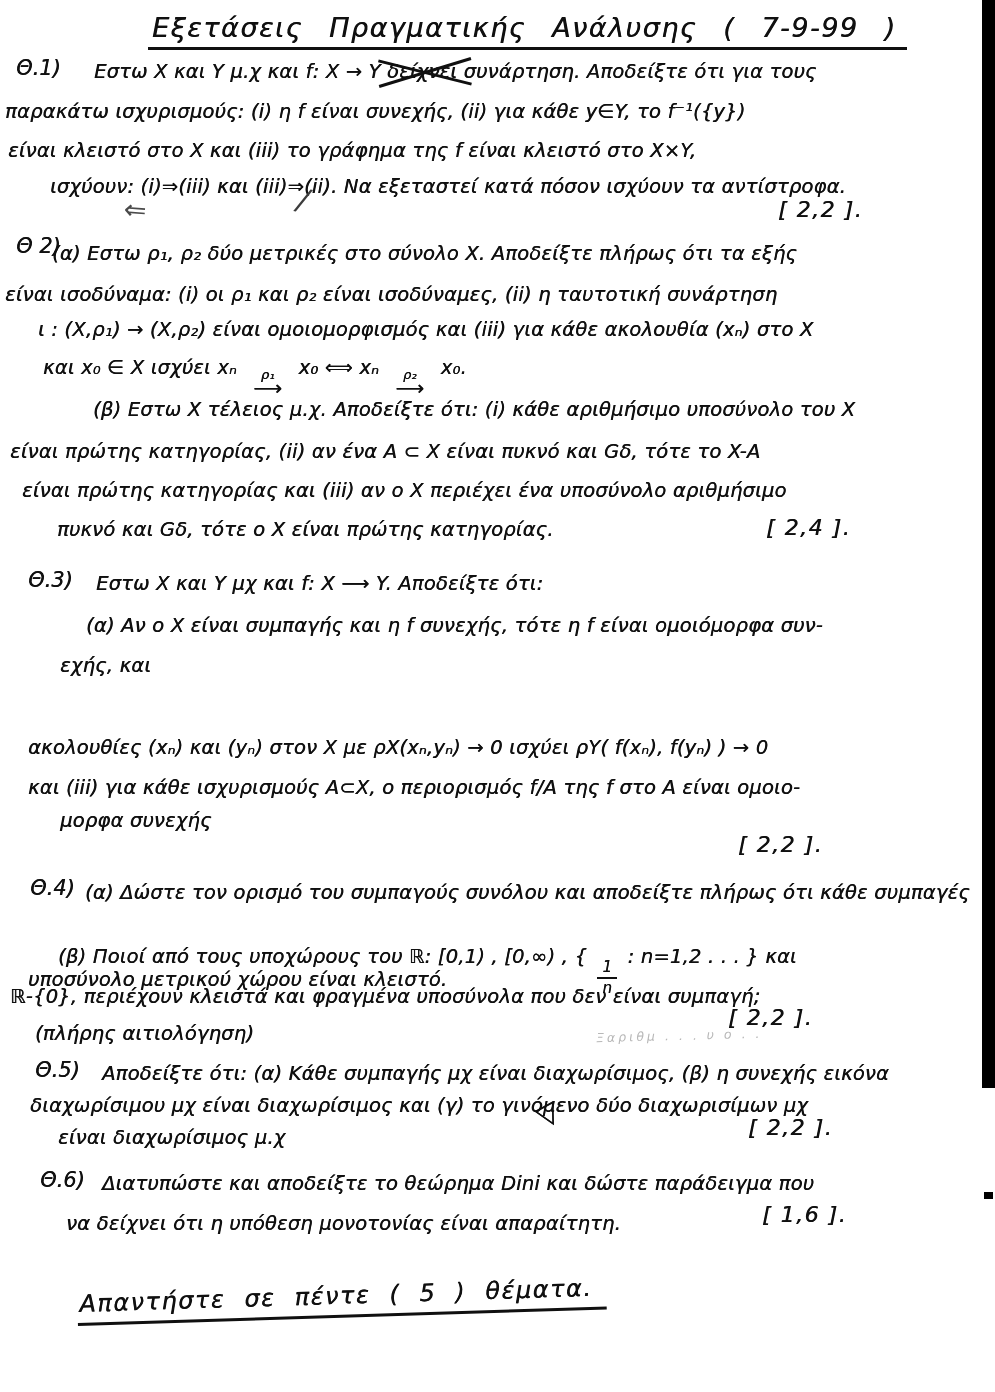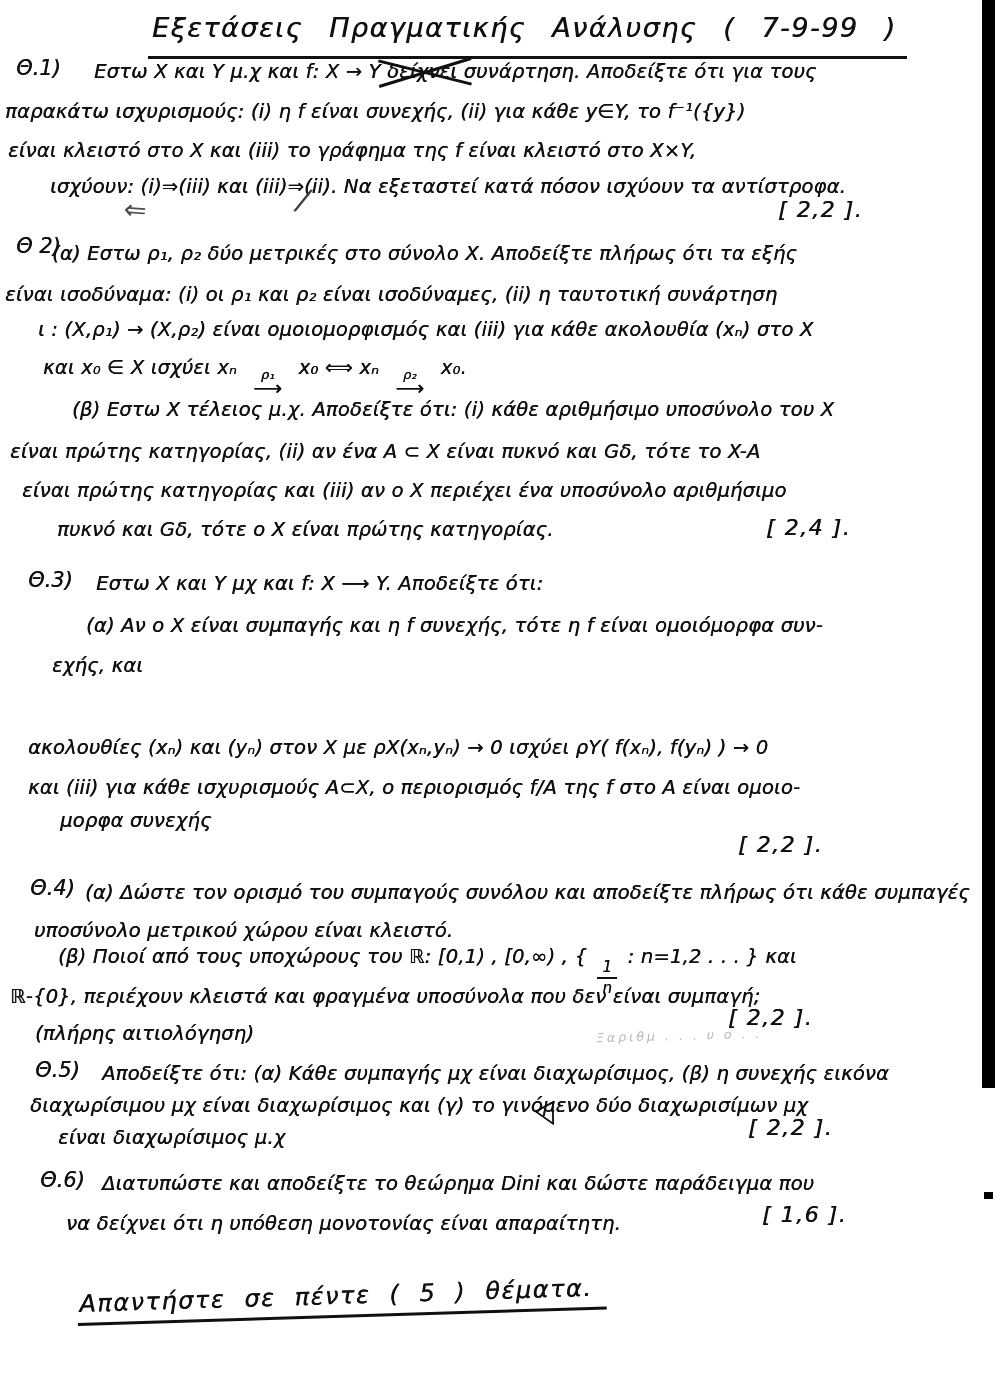--- a/index.html
+++ b/index.html
@@ -10,21 +10,21 @@
     background:#ffffff;
     overflow:hidden;
     font-family:"DejaVu Sans",sans-serif;
     font-style:italic;
     color:#101010;
     text-shadow:0.4px 0 0 currentColor;
   }
   .title{
     position:absolute;top:12px;left:148px;
     font-size:27px;letter-spacing:1.5px;word-spacing:16px;
-    padding:0 10px 13px 4px;
+    padding:0 10px 4px 4px;
     border-bottom:3.5px solid #101010;
     white-space:nowrap;
   }
   .qlabel{position:absolute;font-size:21px;white-space:nowrap;}
   .line{position:absolute;font-size:19.5px;letter-spacing:0.2px;white-space:nowrap;}
   .points{position:absolute;font-size:22px;letter-spacing:1.5px;white-space:nowrap;}
   .crossed{position:relative;display:inline-block;}
   .crossed::before,.crossed::after{
     content:"";position:absolute;left:-10px;right:-16px;top:48%;height:2.6px;
     background:#101010;
@@ -72,38 +72,38 @@
   <div class="line" style="left:52px;top:242px;">(α) Εστω ρ₁, ρ₂ δύο μετρικές στο σύνολο X. Αποδείξτε πλήρως ότι τα εξής</div>
   <div class="line" style="left:5px;top:283px;">είναι ισοδύναμα: (i) οι ρ₁ και ρ₂ είναι ισοδύναμες, (ii) η ταυτοτική συνάρτηση</div>
   <div class="line" style="left:38px;top:318px;">ι : (X,ρ₁) → (X,ρ₂)  είναι ομοιομορφισμός και (iii) για κάθε ακολουθία (xₙ) στο X</div>
   <div class="line" style="left:43px;top:356px;"><span>και x₀ ∈ X  ισχύει   xₙ </span><span class="larrow">
         <span class="lbl">ρ₁</span>
         <span class="gl">⟶</span>
       </span><span> x₀   ⟺   xₙ </span><span class="larrow">
         <span class="lbl">ρ₂</span>
         <span class="gl">⟶</span>
       </span><span> x₀.</span></div>
-  <div class="line" style="left:72px;top:398px;">(β) Εστω X τέλειος μ.χ. Αποδείξτε ότι: (i) κάθε αριθμήσιμο υποσύνολο του X</div>
+  <div class="line" style="left:93px;top:398px;">(β) Εστω X τέλειος μ.χ. Αποδείξτε ότι: (i) κάθε αριθμήσιμο υποσύνολο του X</div>
   <div class="line" style="left:10px;top:440px;">είναι πρώτης κατηγορίας, (ii) αν ένα A ⊂ X είναι πυκνό και Gδ, τότε το X-A</div>
   <div class="line" style="left:22px;top:479px;">είναι πρώτης κατηγορίας και (iii) αν ο X περιέχει ένα υποσύνολο αριθμήσιμο</div>
   <div class="line" style="left:57px;top:518px;">πυκνό και Gδ, τότε ο X είναι πρώτης κατηγορίας.</div>
   <div class="points" style="left:766px;top:515px;">[ 2,4 ].</div>
 
   <div class="qlabel" style="left:28px;top:568px;">Θ.3)</div>
   <div class="line" style="left:96px;top:572px;">Εστω X και Y μχ  και f:  X ⟶ Y. Αποδείξτε ότι:</div>
   <div class="line" style="left:86px;top:614px;">(α) Αν ο X είναι συμπαγής και η f συνεχής, τότε η f είναι ομοιόμορφα συν-</div>
-  <div class="line" style="left:52px;top:654px;">εχής, και</div>
+  <div class="line" style="left:60px;top:654px;">εχής, και</div>
   <div class="line" style="left:28px;top:736px;">ακολουθίες (xₙ) και (yₙ) στον X  με ρΧ(xₙ,yₙ) → 0 ισχύει ρΥ( f(xₙ), f(yₙ) ) → 0</div>
   <div class="line" style="left:28px;top:776px;">και (iii) για κάθε ισχυρισμούς A⊂X, ο περιορισμός f/A της f στο A είναι ομοιο-</div>
   <div class="line" style="left:60px;top:809px;">μορφα συνεχής</div>
   <div class="points" style="left:738px;top:832px;">[ 2,2 ].</div>
 
   <div class="qlabel" style="left:30px;top:876px;">Θ.4)</div>
   <div class="line" style="left:85px;top:881px;">(α) Δώστε τον ορισμό του συμπαγούς συνόλου και αποδείξτε πλήρως ότι κάθε συμπαγές</div>
-  <div class="line" style="left:28px;top:919px;margin-left:6px;">υποσύνολο μετρικού χώρου είναι κλειστό.</div>
+  <div class="line" style="left:28px;top:968px;">υποσύνολο μετρικού χώρου είναι κλειστό.</div>
   <div class="line" style="left:58px;top:945px;"><span>(β)  Ποιοί από τους υποχώρους του ℝ:   [0,1) , [0,∞) ,   { </span><span class="frac">
         <span class="num">1</span>
         <span class="den">n</span>
       </span><span> : n=1,2 . . . }  και</span></div>
   <div class="line" style="left:10px;top:985px;">ℝ-{0}, περιέχουν κλειστά και φραγμένα υποσύνολα που δεν είναι συμπαγή;</div>
   <div class="points" style="left:728px;top:1005px;">[ 2,2 ].</div>
   <div class="line" style="left:35px;top:1022px;">(πλήρης αιτιολόγηση)</div>
   <div class="pencil-note">Ξαριθμ . . . υ  ο  . .</div>
 
   <div class="qlabel" style="left:35px;top:1058px;">Θ.5)</div>

